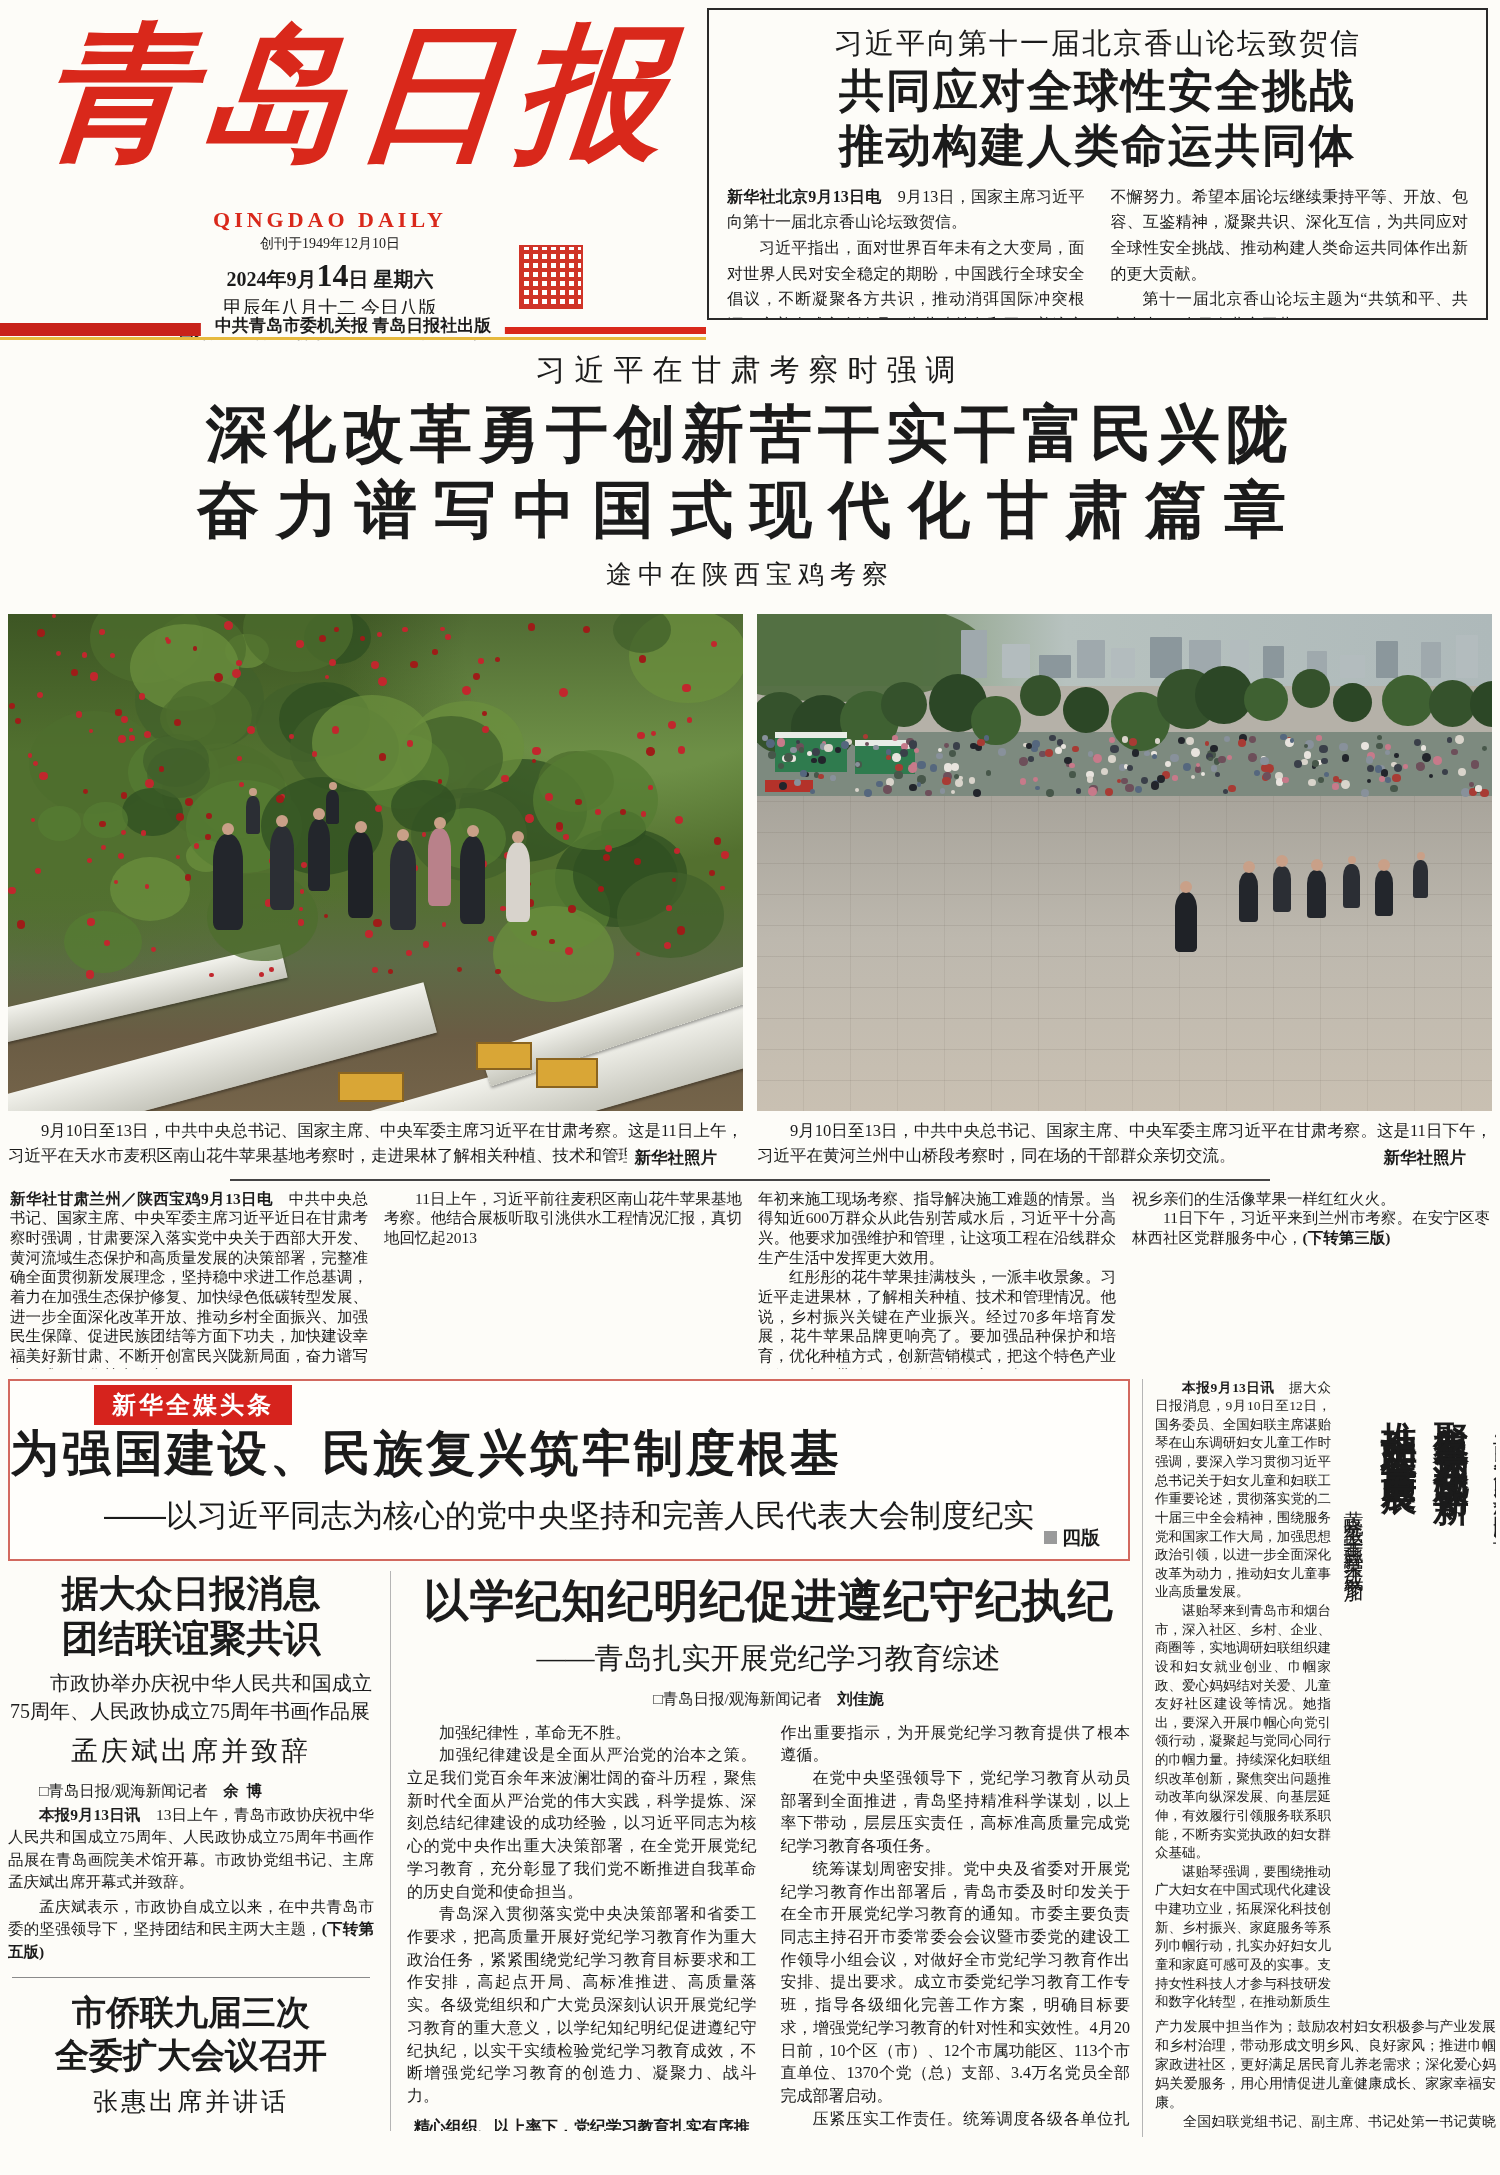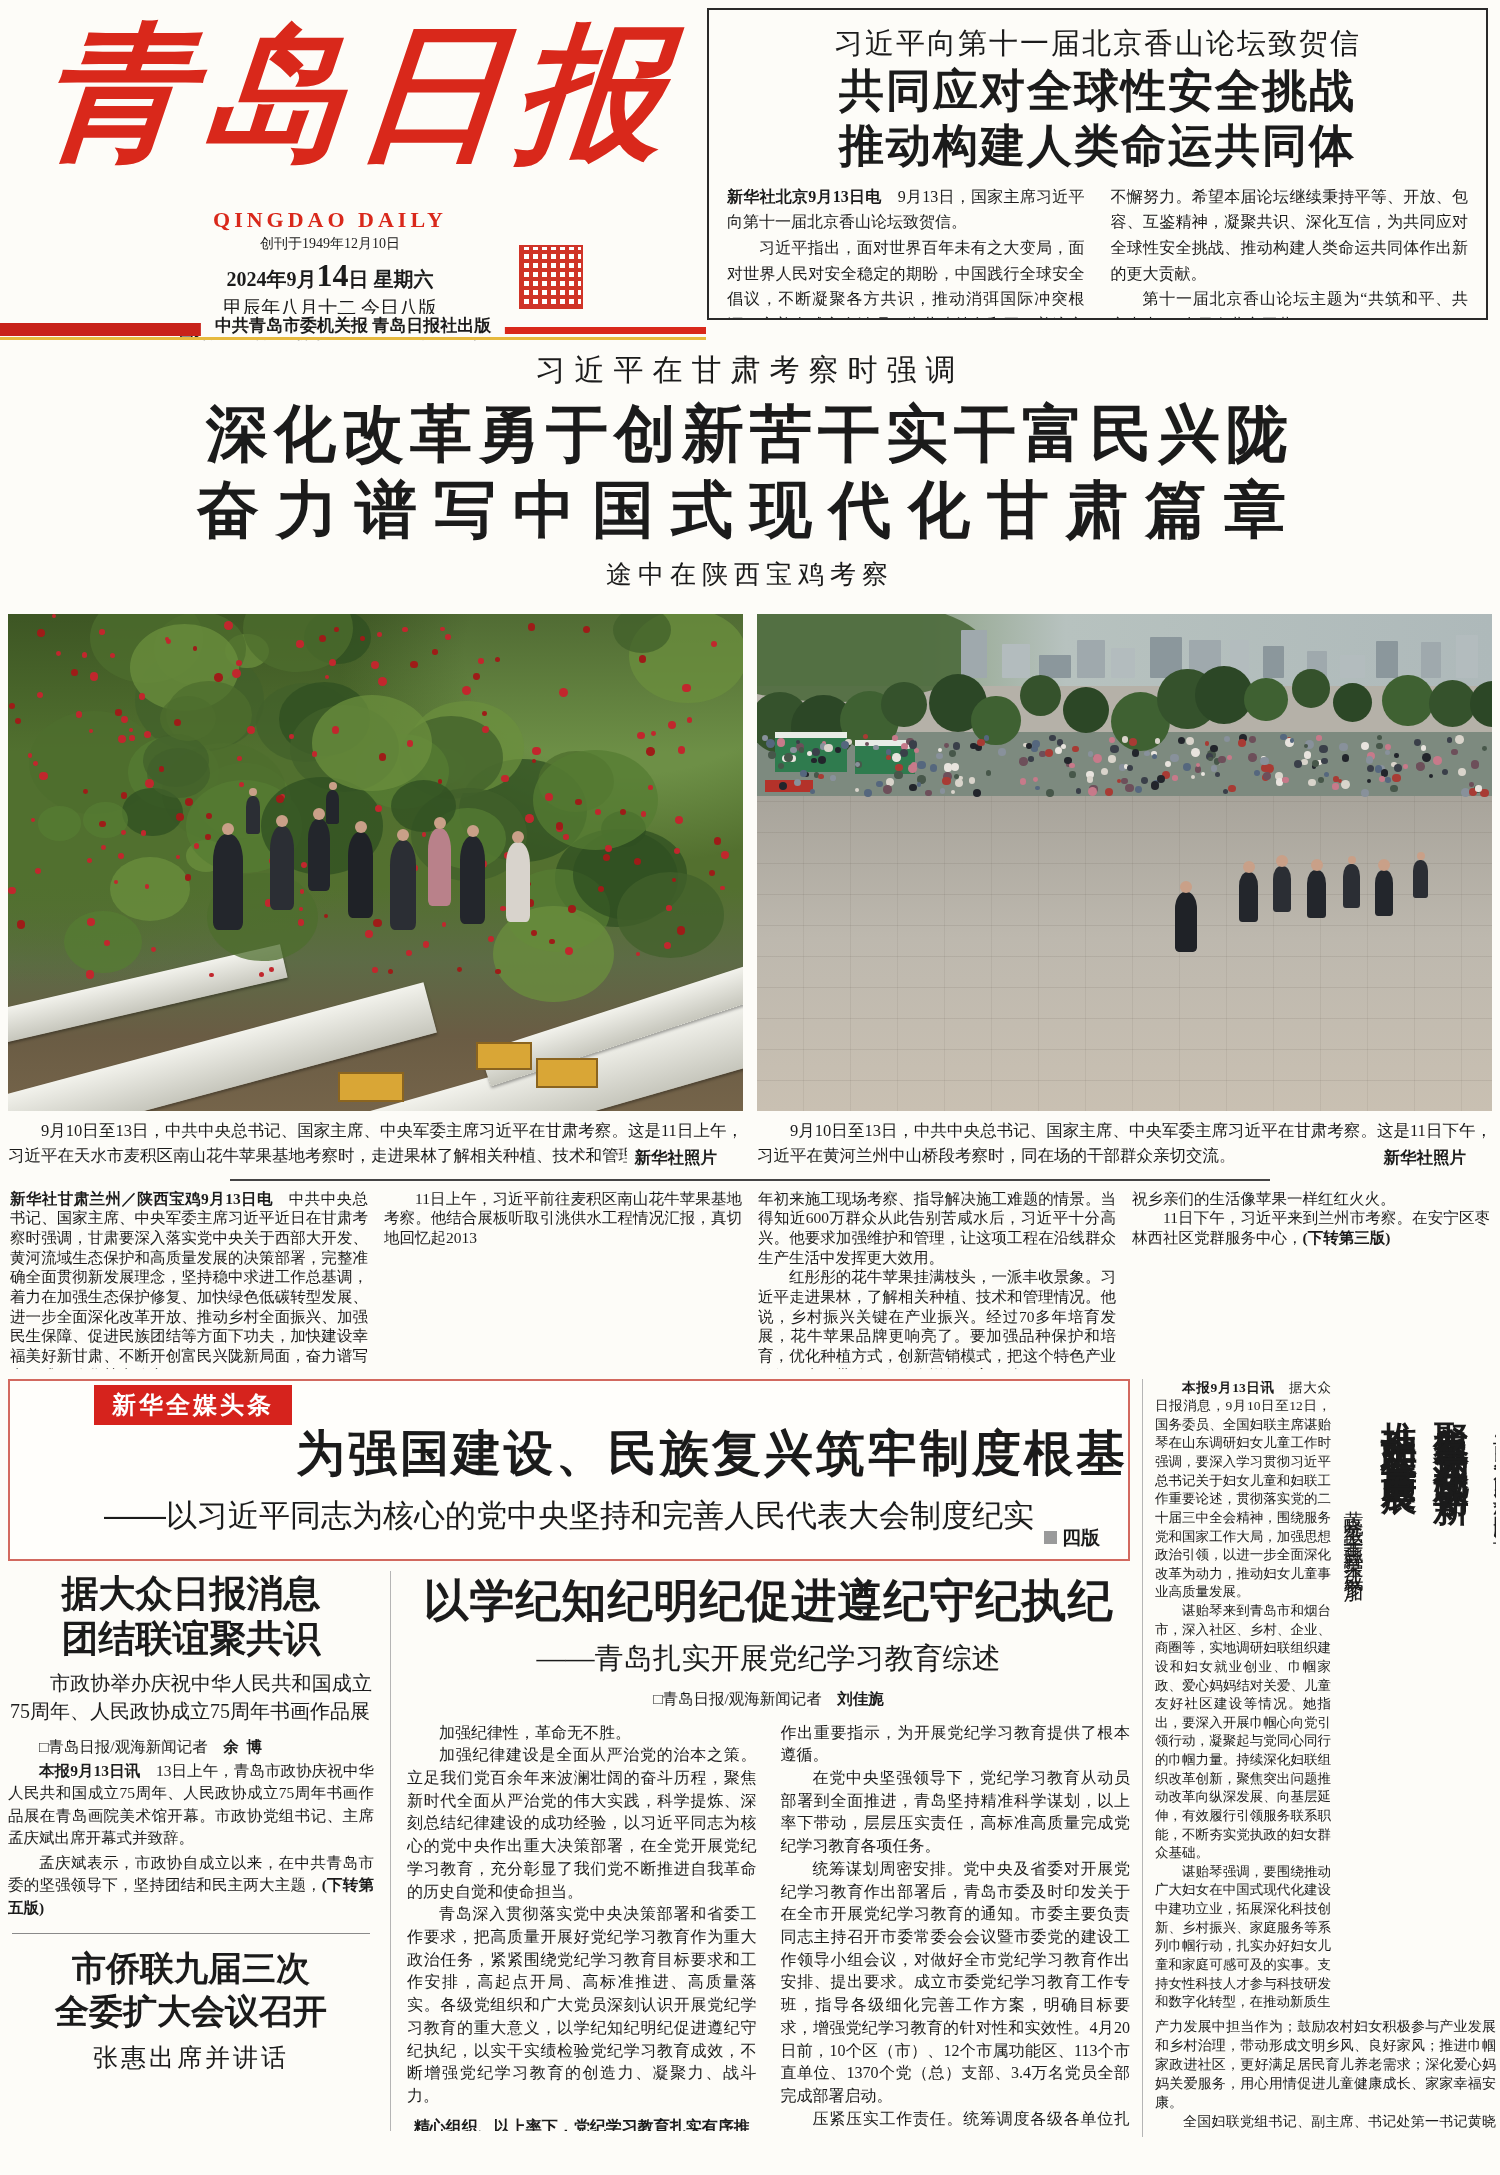--- a/index.html
+++ b/index.html
@@ -84,21 +84,21 @@
   .strip .col{flex:1;overflow:hidden;}
   .strip p{margin:0;text-indent:2em;}
   .strip p.noind{text-indent:0;}
   .jump{font-weight:bold;}
   
   .lowerwrap{display:flex;gap:12px;padding:0 8px;margin-top:10px;height:758px;}
   .lw-left{width:1122px;flex:none;}
   .banner{position:relative;border:2px solid #d2695f;height:178px;background:#fffefb;}
   .badge{position:absolute;left:84px;top:4px;background:#d6231d;color:#fff;font-weight:bold;
          font-size:24px;letter-spacing:3px;padding:4px 18px;font-family:"Liberation Sans",sans-serif;}
-  .bn-h{text-align:right;font-size:49px;font-weight:bold;letter-spacing:3px;margin-top:40px;}
+  .bn-h{text-align:left;font-size:49px;font-weight:bold;letter-spacing:3px;margin-top:40px;}
   .bn-sub{text-align:center;font-size:31px;margin-top:8px;font-family:"Liberation Sans",sans-serif;}
   .bn-ref{position:absolute;right:28px;bottom:8px;font-size:19px;font-weight:bold;}
   .bn-ref .sq{display:inline-block;width:13px;height:13px;background:#9a9a9a;margin-right:5px;}
   
   .bottom-row{display:flex;gap:16px;margin-top:10px;height:560px;}
   .arts-left{width:366px;flex:none;overflow:hidden;}
   .atitle{ text-align:center;font-size:37px;font-weight:bold;line-height:1.22;}
   .atitle2{text-align:center;font-size:34px;font-weight:bold;line-height:1.25;}
   .asub{font-size:20px;line-height:1.4;text-align:justify;text-indent:2em;margin:8px 2px 0;}
   .adeck{text-align:center;font-size:27px;letter-spacing:3px;margin-top:8px;}
@@ -739,20 +739,21 @@
         <div class="bn-ref"><span class="sq"></span><span>四版</span></div>
       </div>
 
       <div class="bottom-row">
 
         <div class="arts-left">
           <div>
             <div class="atitle">据大众日报消息</div>
             <div class="atitle">团结联谊聚共识</div>
             <div class="asub">市政协举办庆祝中华人民共和国成立75周年、人民政协成立75周年书画作品展</div>
+            <div class="adeck">孟庆斌出席并致辞</div>
             <div class="abyline"><span>□青岛日报/观海新闻记者</span>　<b>余 博</b></div>
             <div class="abody">
               <p><span class="blead">本报9月13日讯</span><span>　13日上午，青岛市政协庆祝中华人民共和国成立75周年、人民政协成立75周年书画作品展在青岛画院美术馆开幕。市政协党组书记、主席孟庆斌出席开幕式并致辞。</span></p>
               <p><span>孟庆斌表示，市政协自成立以来，在中共青岛市委的坚强领导下，坚持团结和民主两大主题，</span><span class="jump">(下转第五版)</span></p>
             </div>
           </div>
           <div class="art-div"></div>
           <div>
             <div class="atitle2">市侨联九届三次</div>
             <div class="atitle2">全委扩大会议召开</div>

